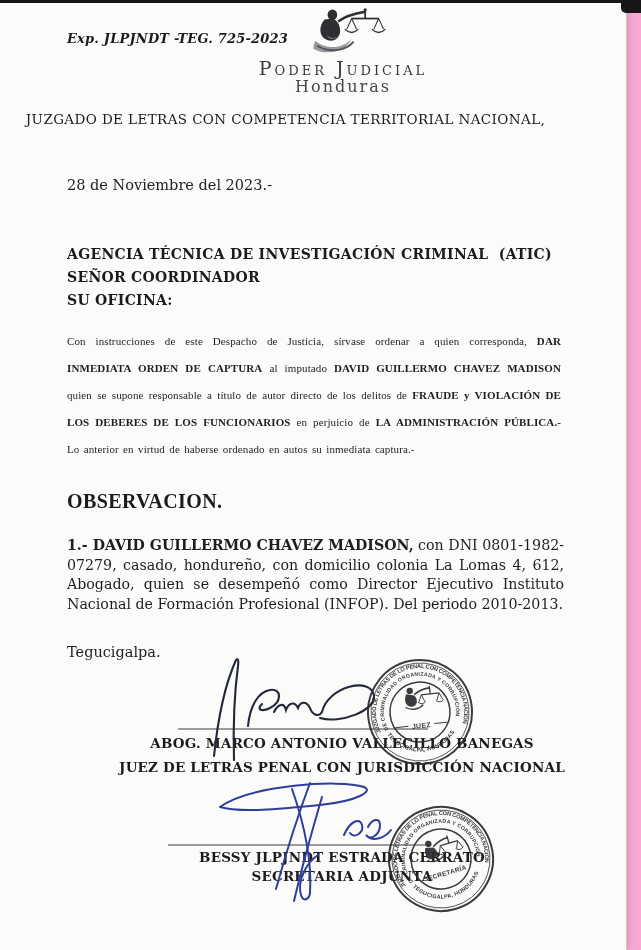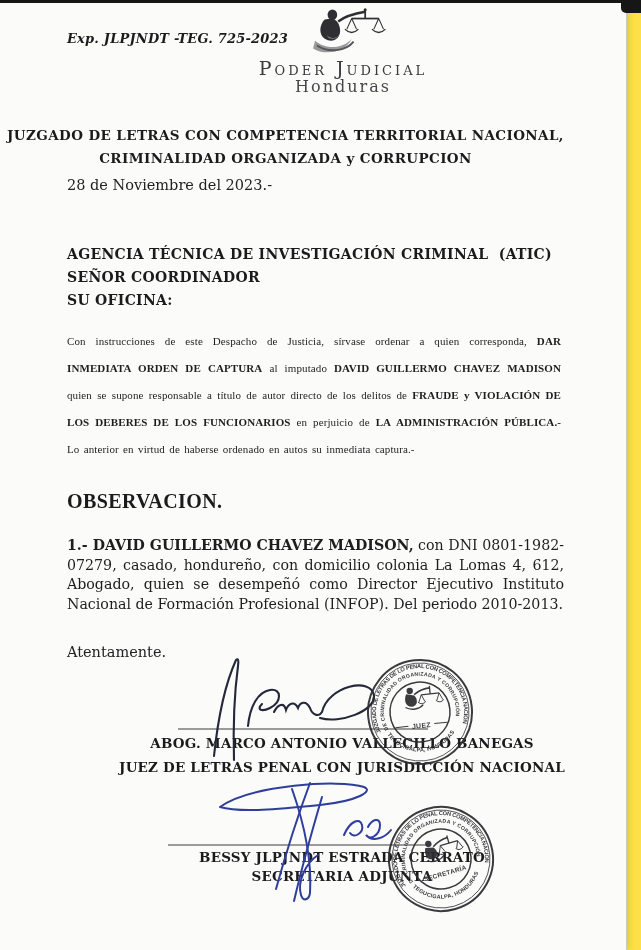--- a/index.html
+++ b/index.html
@@ -1,34 +1,34 @@
 <!DOCTYPE html>
 <html><head>
 <meta charset="utf-8">
 <style>
   html,body{margin:0;padding:0;}
   .canvas{
     position:relative; width:641px; height:950px; overflow:hidden;
-    background:#fde047;
+    background:#f9a8d4;
     font-family:"DejaVu Serif", serif;
   }
   .paper{
     position:absolute; left:0; top:0; width:626px; height:950px;
     background:#fbfbfa;
     box-shadow: 1px 0 0 #c9c9c9, 3px 0 6px rgba(0,0,0,.12);
   }
   .abs{position:absolute;}
   #topbar{left:0;top:0;width:641px;height:3px;background:#161616;z-index:9;}
   #corner{right:0;top:0;width:20px;height:13px;background:#161616;z-index:9;border-bottom-left-radius:5px;}
   #exp{left:67px;top:31px;font-style:italic;font-weight:bold;font-size:13px;letter-spacing:.2px;color:#1c1c1e;}
   #logo{left:30px;top:6px;width:626px;text-align:center;color:#3f3f42;}
   #logo svg{display:block;margin:0 auto -2px auto;}
   .logo-title{font-variant:small-caps;font-size:19px;letter-spacing:3px;color:#3b3b3f;line-height:20px;}
   .logo-sub{font-size:16px;letter-spacing:2px;color:#47474b;line-height:18px;}
-  #court-title{left:0;top:108px;width:571px;text-align:center;font-weight:bold;font-size:13.5px;line-height:23px;letter-spacing:.4px;color:#1b1b1d;margin-top:16px;}
+  #court-title{left:0;top:108px;width:571px;text-align:center;font-weight:normal;font-size:13.5px;line-height:23px;letter-spacing:.4px;color:#1b1b1d;}
   #dateline{left:67px;top:172px;font-size:14.5px;line-height:26.5px;color:#222225;}
   #addressee{left:67px;top:243px;font-weight:bold;font-size:14px;line-height:23.2px;letter-spacing:.3px;color:#1b1b1d;}
   #body-par{left:67px;top:328px;width:494px;font-size:11px;line-height:27px;text-align:justify;color:#1e1e20;letter-spacing:.1px;word-spacing:1.5px;margin:0;font-family:Liberation Serif, serif;}
   #observ{left:67px;top:490px;font-weight:bold;font-size:20px;letter-spacing:.4px;color:#1b1b1d;font-family:Liberation Serif, serif;}
   #item-par{left:67px;top:536px;width:497px;font-size:14.2px;line-height:19.6px;text-align:justify;color:#1e1e20;margin:0;}
   #closing{left:67px;top:644px;font-size:14.5px;color:#222225;}
   .b{font-weight:bold;}
   .sig-names{left:0;width:604px;text-align:center;font-weight:bold;color:#1b1b1d;letter-spacing:.2px;z-index:2;padding-left:40px;}
   #sig1-names{top:731px;font-size:13.5px;line-height:24px;}
   #sig2-names{top:848px;font-size:13.5px;line-height:19px;}
@@ -63,40 +63,39 @@
       <path d="M57,24 Q64,31 71,24" stroke="#2f2f33" stroke-width="1.4" fill="none"></path>
       <path d="M92,13 L87,24 M92,13 L97,24" stroke="#2f2f33" stroke-width="1.1" fill="none"></path>
       <path d="M85,24 Q92,31 99,24" stroke="#2f2f33" stroke-width="1.4" fill="none"></path>
     </svg>
     <div class="logo-title">Poder Judicial</div>
     <div class="logo-sub">Honduras</div>
   </div>
 
   <div class="abs" id="court-title">
     <div>JUZGADO DE LETRAS CON COMPETENCIA TERRITORIAL NACIONAL,</div>
-    <div>CRIMINALIDAD ORGANIZADA y CORRUPCION</div>
   </div>
 
   <div class="abs" id="dateline">
     <div>28 de Noviembre del 2023.-</div>
   </div>
 
   <div class="abs" id="addressee">
     <div>AGENCIA TÉCNICA DE INVESTIGACIÓN CRIMINAL&nbsp; (ATIC)</div>
     <div>SEÑOR COORDINADOR</div>
     <div>SU OFICINA:</div>
   </div>
 
   <p class="abs" id="body-par"><span>Con instrucciones de este Despacho de Justicia, sírvase ordenar a quien corresponda, </span><span class="b">DAR INMEDIATA ORDEN DE CAPTURA</span><span> al imputado </span><span class="b">DAVID GUILLERMO CHAVEZ MADISON</span><span> quien se supone responsable a título de autor directo de los delitos de </span><span class="b">FRAUDE y VIOLACIÓN DE LOS DEBERES DE LOS FUNCIONARIOS</span><span> en perjuicio de </span><span class="b">LA ADMINISTRACIÓN PÚBLICA.-</span><span> Lo anterior en virtud de haberse ordenado en autos su inmediata captura.-</span></p>
 
   <div class="abs" id="observ">OBSERVACION.</div>
 
   <p class="abs" id="item-par"><span class="b">1.- DAVID GUILLERMO CHAVEZ MADISON,</span><span> con DNI 0801-1982-07279, casado, hondureño, con domicilio colonia La Lomas 4, 612, Abogado, quien se desempeñó como Director Ejecutivo Instituto Nacional de Formación Profesional (INFOP). Del periodo 2010-2013.</span></p>
 
-  <div class="abs" id="closing">Atentamente.</div>
+  <div class="abs" id="closing">Tegucigalpa.</div>
 
   <svg class="abs sigsvg" style="left:170px;top:648px" width="270" height="125" viewBox="0 0 270 125">
     <line x1="8" y1="81" x2="258" y2="81" stroke="#3c3c3e" stroke-width="1.2"></line>
     <g stroke="#23283a" stroke-width="2.1" fill="none" stroke-linecap="round">
       <path d="M44,108 C48,70 56,34 66,12 C68,10 69,12 68,18 C64,48 63,78 64,112"></path>
       <path d="M78,78 C80,58 88,44 100,42 C112,40 112,54 100,60 C92,64 86,62 92,56"></path>
       <path d="M104,64 C108,56 114,54 116,62 C118,56 124,52 128,60 C130,54 136,52 140,60 C142,66 148,70 152,64 C158,38 202,28 204,48 C205,63 170,76 150,70"></path>
     </g>
   </svg>
   <div class="abs sig-names" id="sig1-names">

